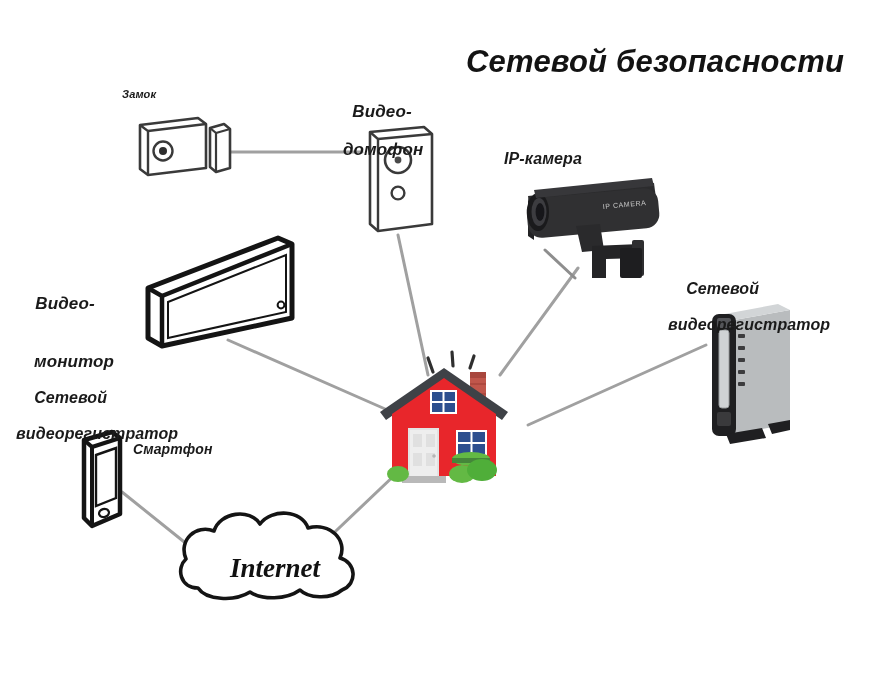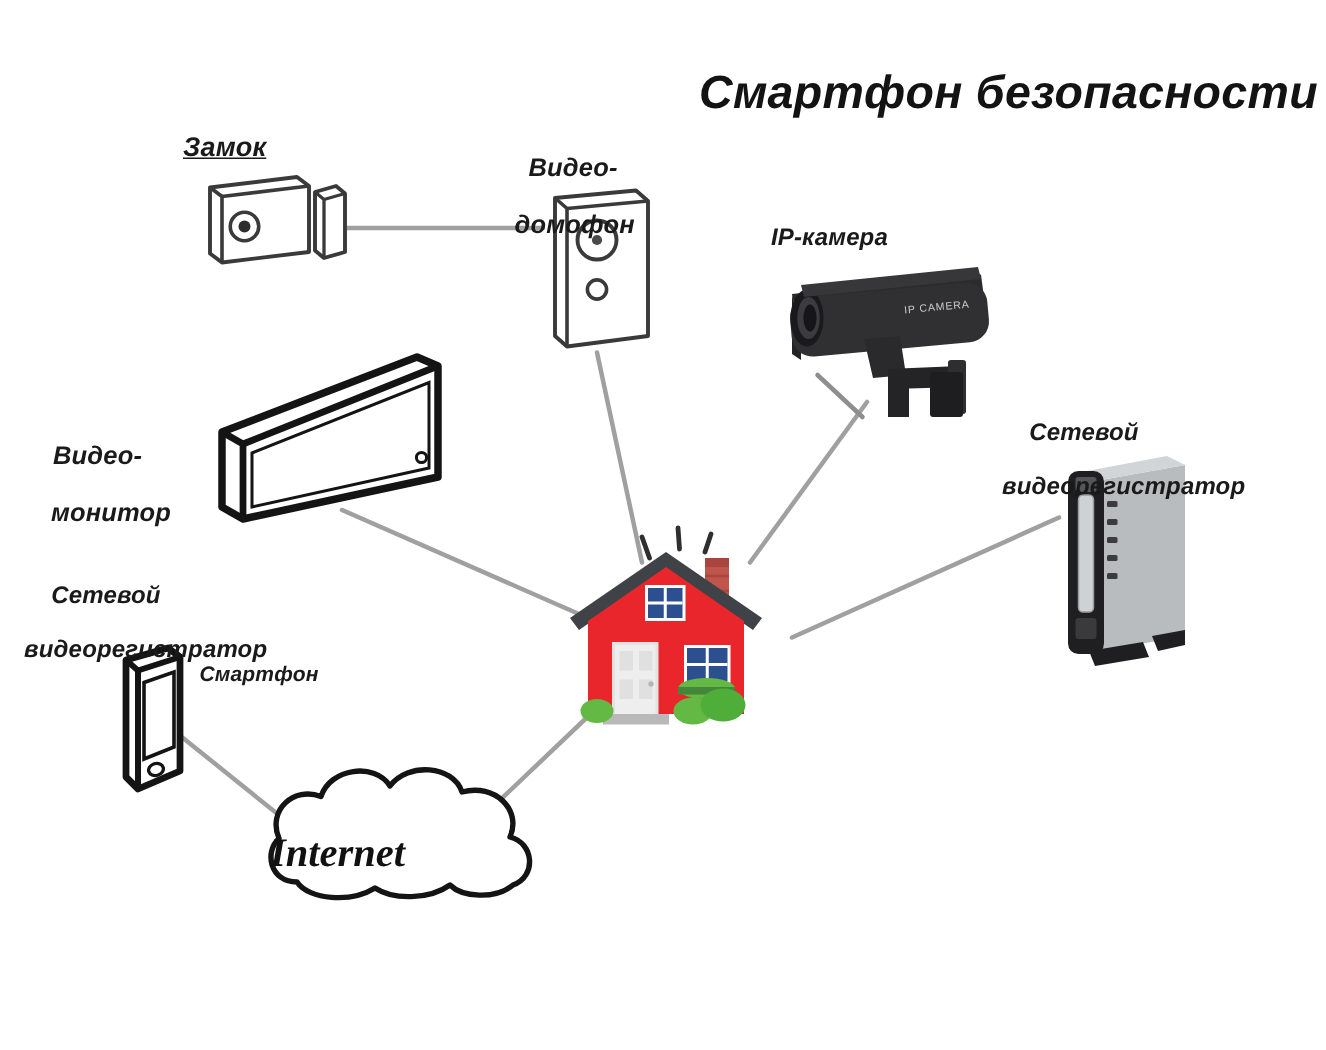--- a/index.html
+++ b/index.html
@@ -41,36 +41,36 @@
     position: absolute;
     left: 466px;
     top: 44px;
     font-size: 31px;
     font-style: italic;
     font-weight: bold;
     color: #131313;
     letter-spacing: 0.2px;
     white-space: nowrap;
   }
-  #label-lock        { left: 122px; top: 88px;  font-size: 18px; text-decoration: underline; }
+  #label-lock        { left: 122px; top: 88px;  font-size: 11px; }
   #label-doorphone   { left: 333px; top: 83px;  font-size: 17px; }
-  #label-ipcamera    { left: 504px; top: 150px; font-size: 16px; margin-left: 10px; }
+  #label-ipcamera    { left: 504px; top: 150px; font-size: 16px; }
   #label-nvr-right   { left: 668px; top: 262px; font-size: 16px; }
   #label-monitor     { left: 16px;  top: 275px; font-size: 17px; }
   #label-nvr-left    { left: 16px;  top: 371px; font-size: 16px; }
   #label-smartphone  { left: 133px; top: 442px; font-size: 14px; }
   .label .ln2 { display: block; font-style: italic; }
   #label-doorphone .ln2 { padding-left: 10px; }
-  #label-monitor  .ln2 { padding-left: 18px; }
+  #label-monitor  .ln2 { padding-left: 18px; margin-top: 20px; }
   .cloud-text {
     position: absolute;
     left: 180px;
     top: 553px;
     width: 140px;
-    text-align: left;
+    text-align: right;
     font-family: "Liberation Serif", serif;
     font-style: italic;
     font-weight: bold;
     font-size: 27px;
     color: #111111;
   }
 </style>
 </head>
 <body>
 
@@ -224,21 +224,21 @@
       <ellipse cx="471" cy="459" rx="19" ry="7" fill="#63b944"></ellipse>
       <rect x="452" y="458" width="38" height="5" fill="#45863a"></rect>
 
       <ellipse cx="398" cy="474" rx="11" ry="8" fill="#63b944"></ellipse>
       <ellipse cx="462" cy="474" rx="13" ry="9" fill="#63b944"></ellipse>
       <ellipse cx="482" cy="470" rx="15" ry="11" fill="#4fae39"></ellipse>
     </g>
 
   </svg>
 
-  <div id="page-title">Смартфон безопасности</div>
+  <div id="page-title">Сетевой безопасности</div>
 
   <div class="label" id="label-lock">Замок</div>
 
   <div class="label" id="label-doorphone">
     <span>Видео-</span>
     <span class="ln2">домофон</span>
   </div>
 
   <div class="label" id="label-ipcamera">IP-камера</div>
 

